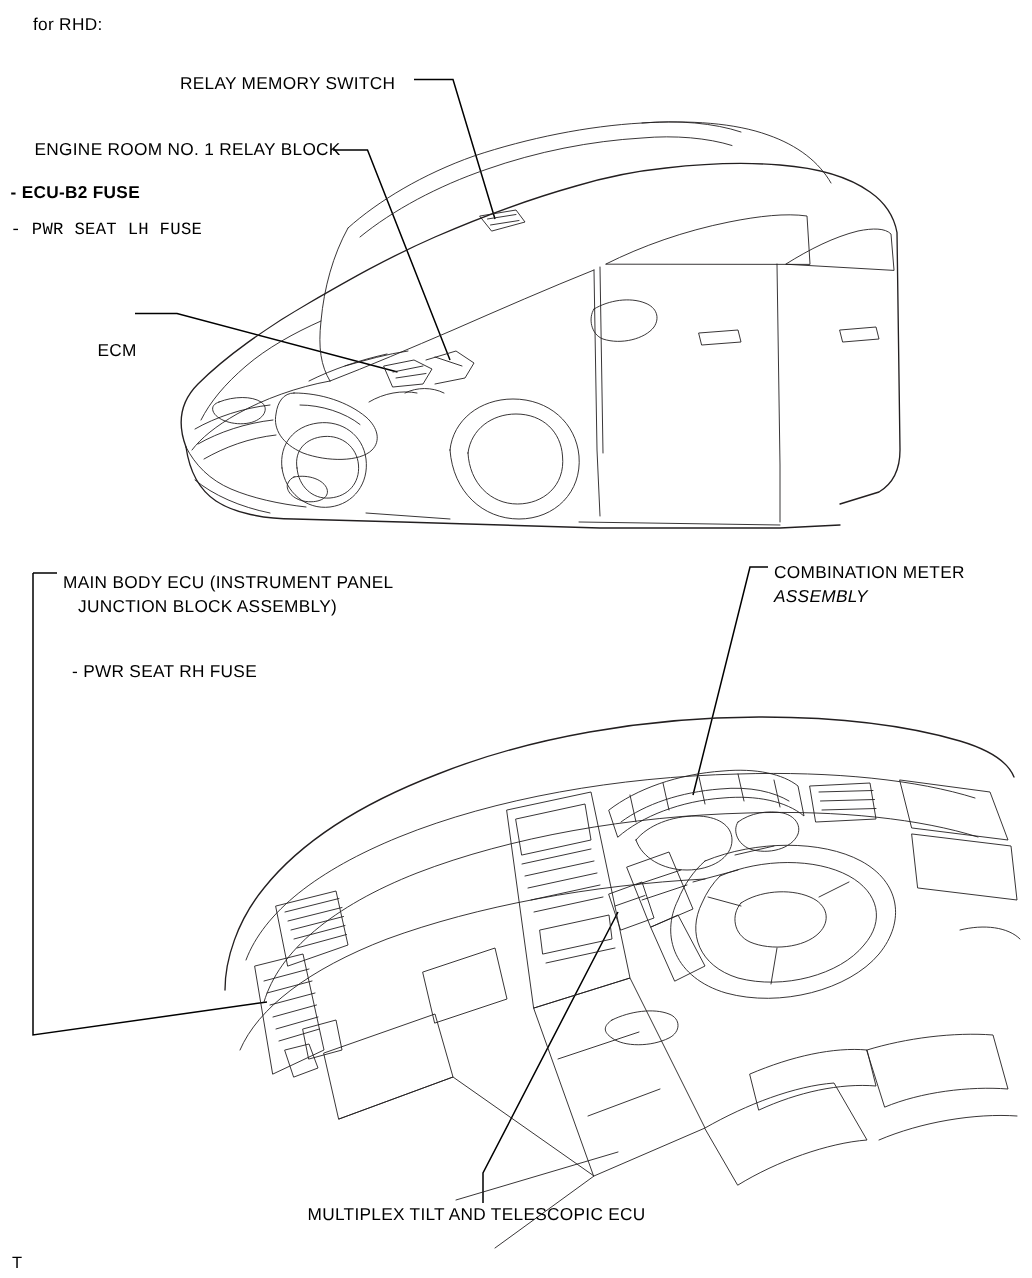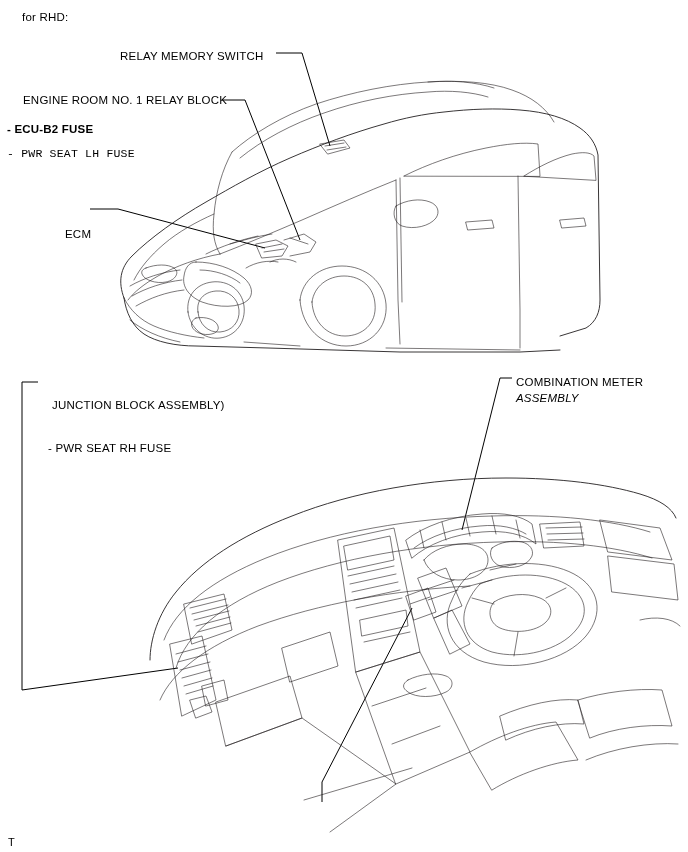--- a/index.html
+++ b/index.html
@@ -284,20 +284,22 @@
 
       <path class="car-thin" d="M578,700 C604,692 636,688 662,690 L672,726
                C646,724 614,728 590,738 Z"></path>
       <path class="car-thin" d="M586,760 C614,748 650,742 678,744"></path>
 
       <path class="car-thin" d="M408,680 C420,674 436,672 446,676 C454,679 454,688 446,692
                C434,698 416,698 408,692 C402,688 402,684 408,680 Z"></path>
     </g>
   </svg>
 
+  <div class="lbl" style="left:42px; top:382px;">MAIN BODY ECU (INSTRUMENT PANEL</div>
   <div class="lbl" style="left:52px; top:398px;text-align:right;">JUNCTION BLOCK ASSEMBLY)</div>
   <div class="lbl" style="left:48px; top:441px;">- PWR SEAT RH FUSE</div>
   <div class="lbl" style="left:516px; top:375px;">COMBINATION METER</div>
   <div class="lbl" style="left:516px; top:391px;font-style:italic;">ASSEMBLY</div>
+  <div class="lbl" style="left:205px; top:803px;">MULTIPLEX TILT AND TELESCOPIC ECU</div>
 
   <div class="footer">T</div>
 
 </div>
 
 </body></html>

